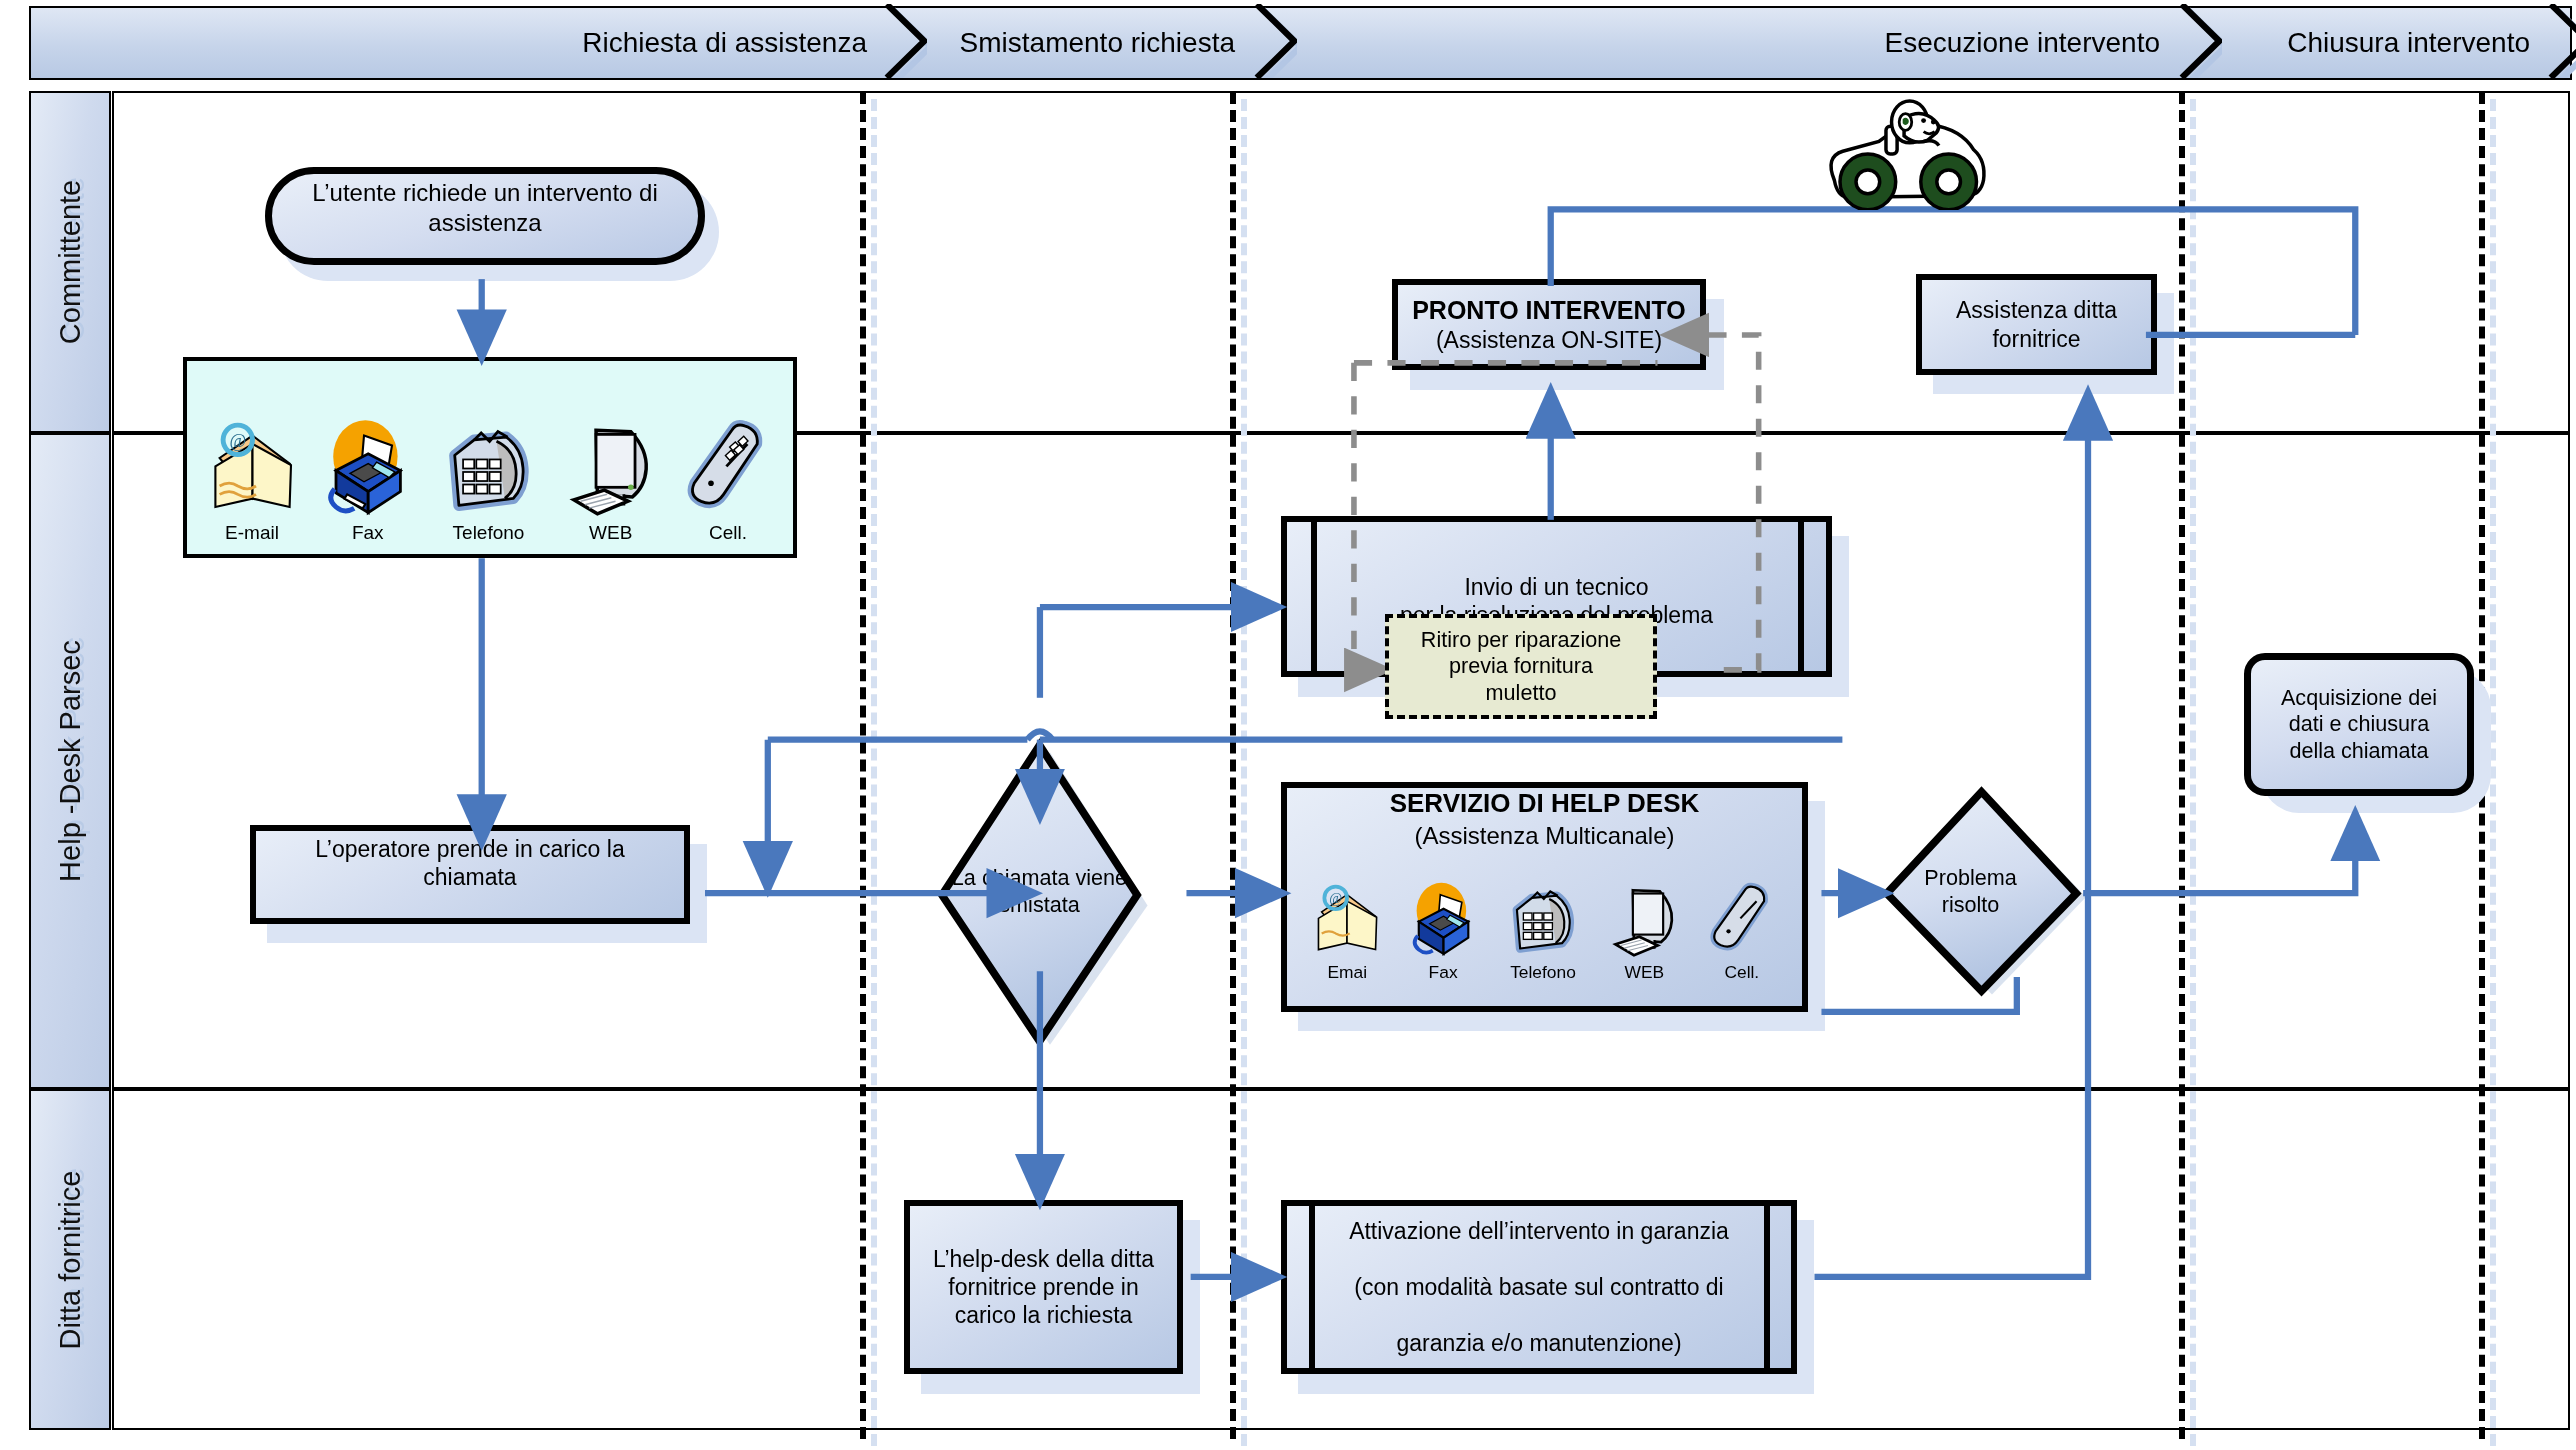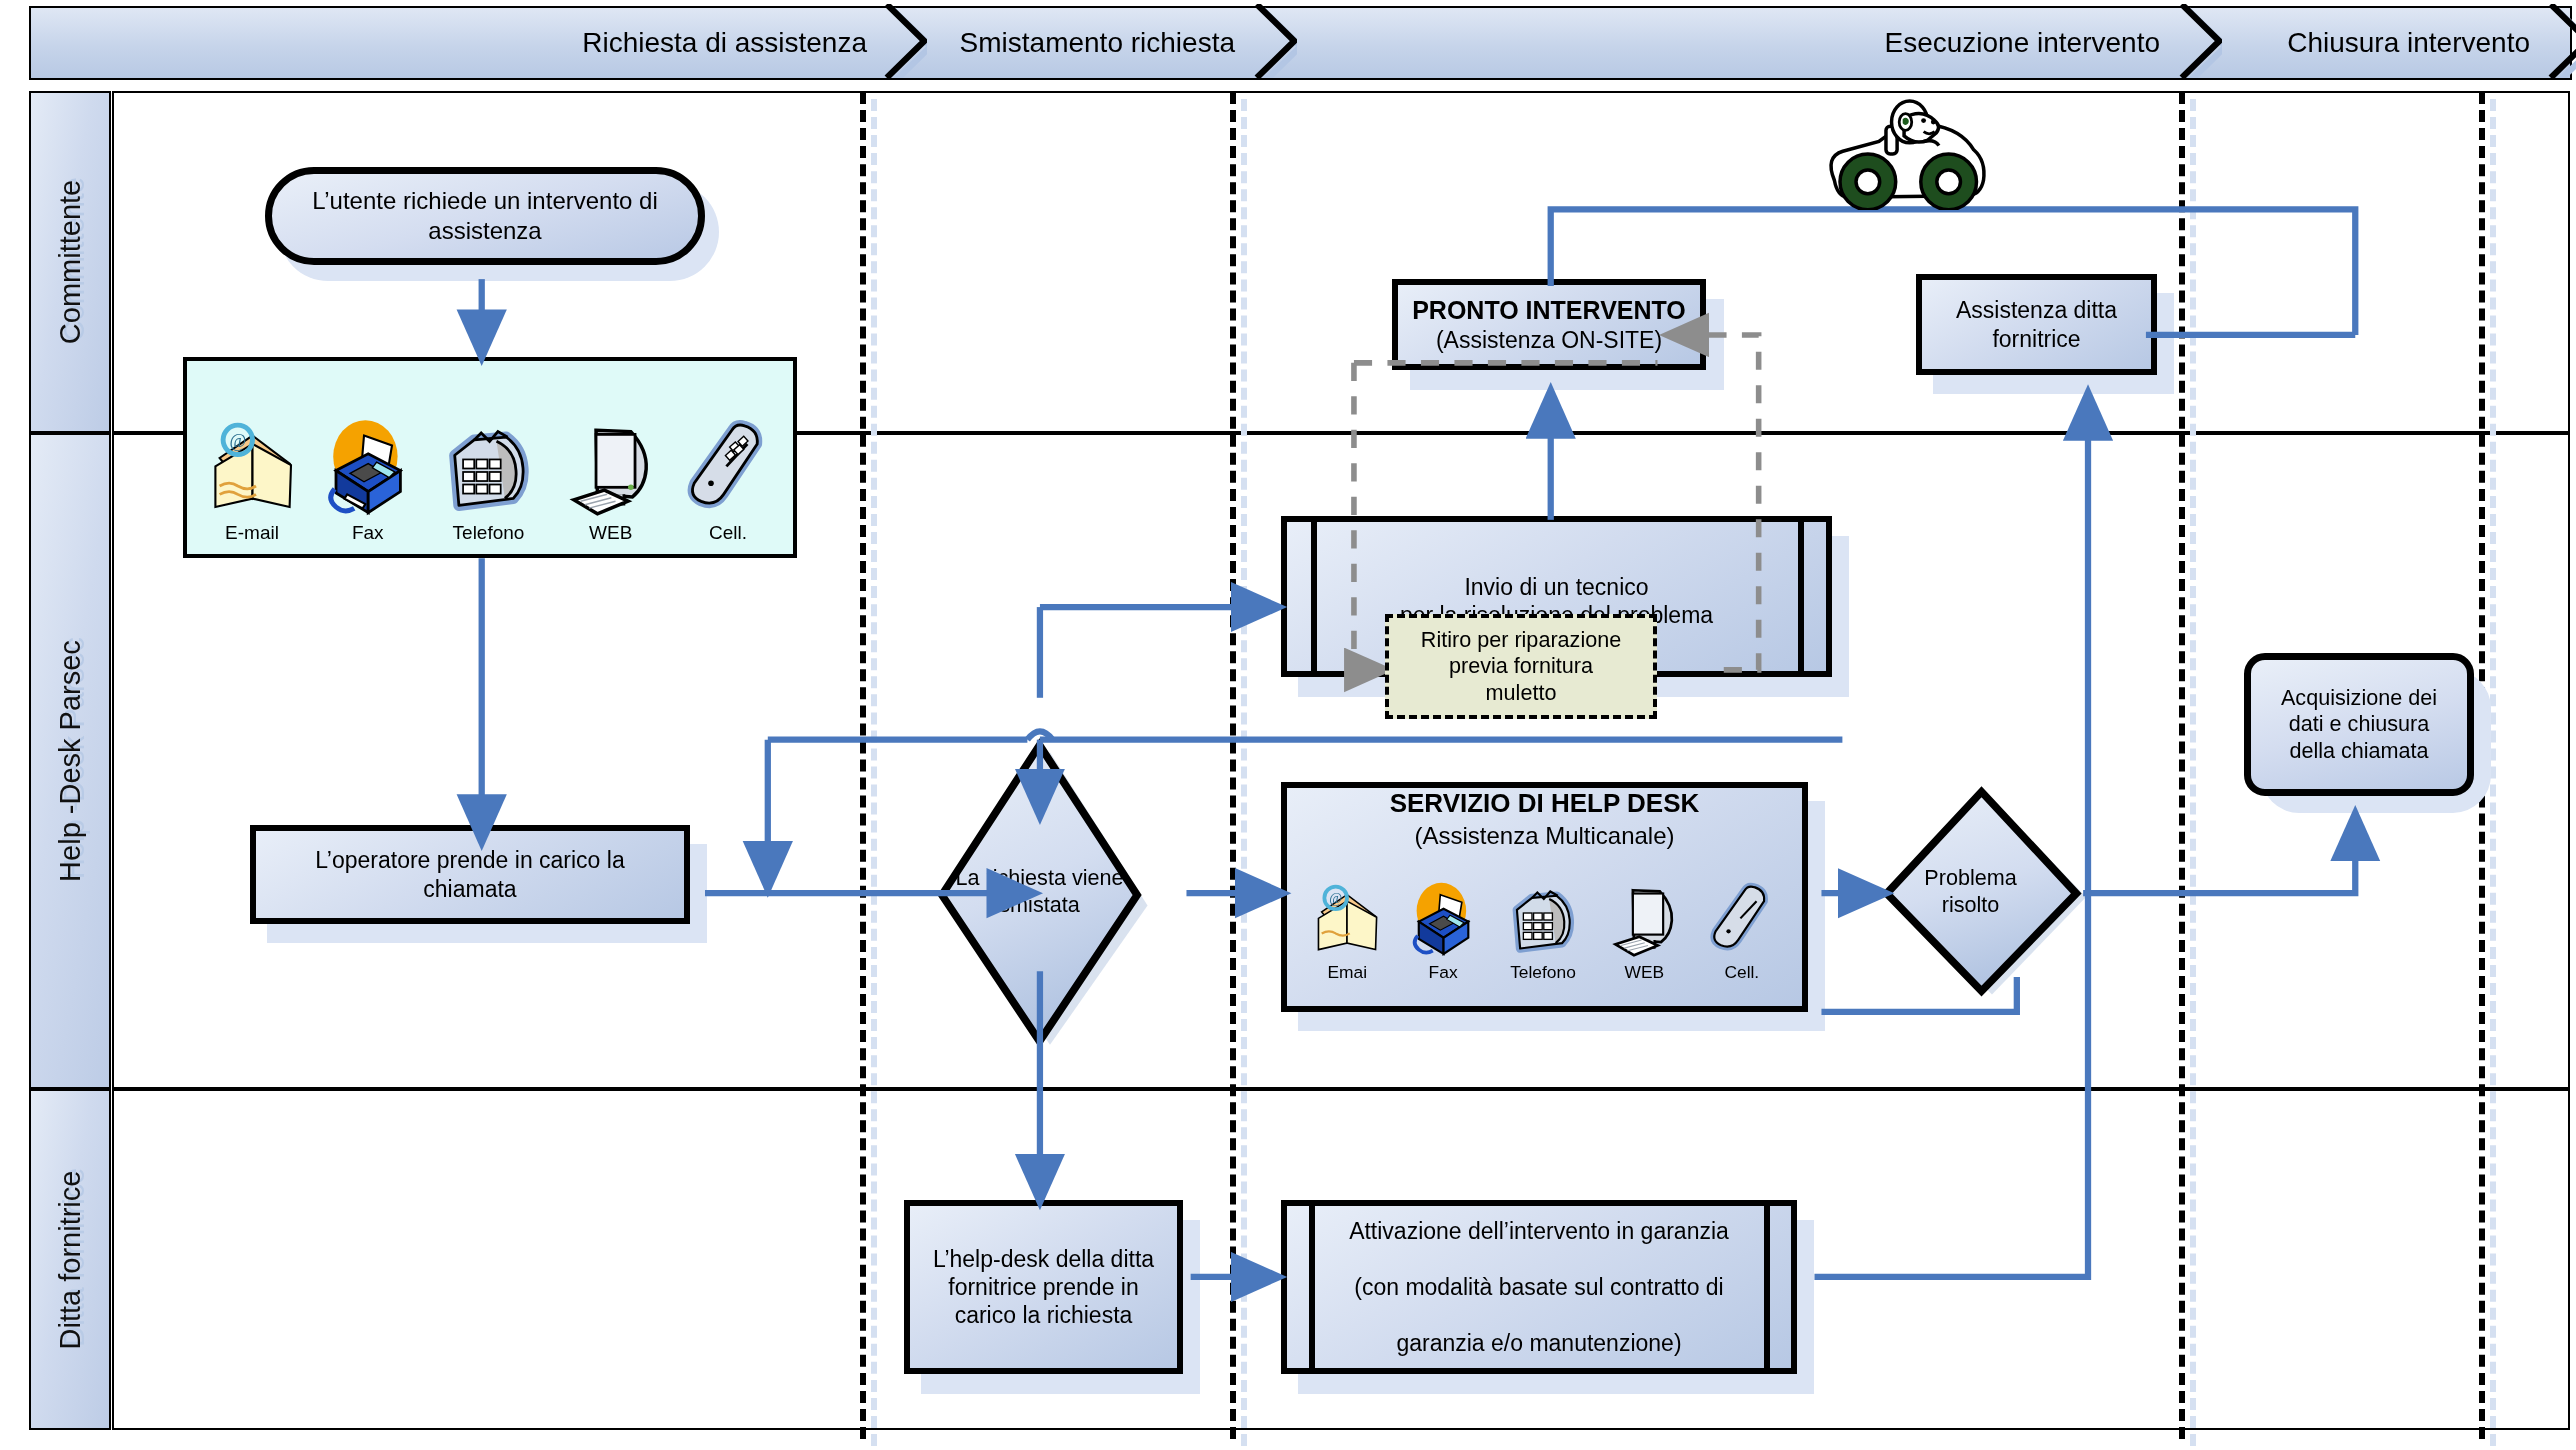--- a/index.html
+++ b/index.html
@@ -24,21 +24,21 @@
      font-size:29px;color:#111;}
   .lane-head .vlabel .ghost{position:absolute;left:2.8px;top:4.2px;color:#b9cbe6;z-index:-1;}
   .lane-body{position:absolute;left:112px;background:#fff;border:2.1px solid #000;
      box-sizing:border-box;}
 
   
   .vdash{position:absolute;width:0;border-left:6.3px dashed #000;}
   .vdash-sh{position:absolute;width:0;border-left:6.3px dashed #d5e0f1;}
 
   
-  .shp{position:absolute;box-sizing:border-box;display:flex;align-items:center;
+  .shp{position:absolute;box-sizing:border-box;display:flex;
       justify-content:center;text-align:center;color:#000;}
   .shadow{position:absolute;background:#dbe4f4;z-index:0;}
   .proc{border:6.3px solid #000;
       background:linear-gradient(150deg,#e8eef8 0%,#d2dcef 45%,#b7c8e4 100%);
       font-size:23px;line-height:1.22;padding:4.2px 9.8px;z-index:2;}
   .proc.sub{border-left:6.3px solid #000;border-right:6.3px solid #000;}
   .term{border:7.7px solid #000;border-radius:49px;
       background:linear-gradient(165deg,#e9eff8 0%,#d4ddf0 50%,#b9c9e5 100%);
       font-size:24px;line-height:1.25;padding:4.2px 15.4px;z-index:2;}
   .term2{border:7.7px solid #000;border-radius:38px;
@@ -319,21 +319,21 @@
       <defs>
         <linearGradient id="dg1" x1="0" y1="0" x2="0.3" y2="1">
           <stop offset="0" stop-color="#e9eff8"></stop>
             <stop offset="55%" stop-color="#d3ddf0"></stop>
             <stop offset="100%" stop-color="#b3c5e2"></stop>
         </linearGradient>
       </defs>
     </svg>
     <div class="dtext" style="left:-7px;top:-3.5px;width:223px;height:314px;">
       <div>
-        <div>La richiesta viene smistata</div>
+        <div>La chiamata viene smistata</div>
       </div>
     </div>
   </div>
 
   <div class="shadow" style="left:1298px;top:801px;width:527px;height:230px;"></div>
   <div class="shp proc" style="left:1281px;top:782px;width:527px;height:230px;flex-direction:column;align-items:stretch;justify-content:flex-start;padding-top:0;">
     <div style="text-align:center;font-weight:bold;font-size:26px;">SERVIZIO DI HELP DESK</div>
     <div style="text-align:center;font-size:24px;margin-top:1.4px;">(Assistenza Multicanale)</div>
 
     <div class="iconrow" style="position:relative;left:0;right:0;margin-top:7px;height:126px;padding:0 15.4px;">

